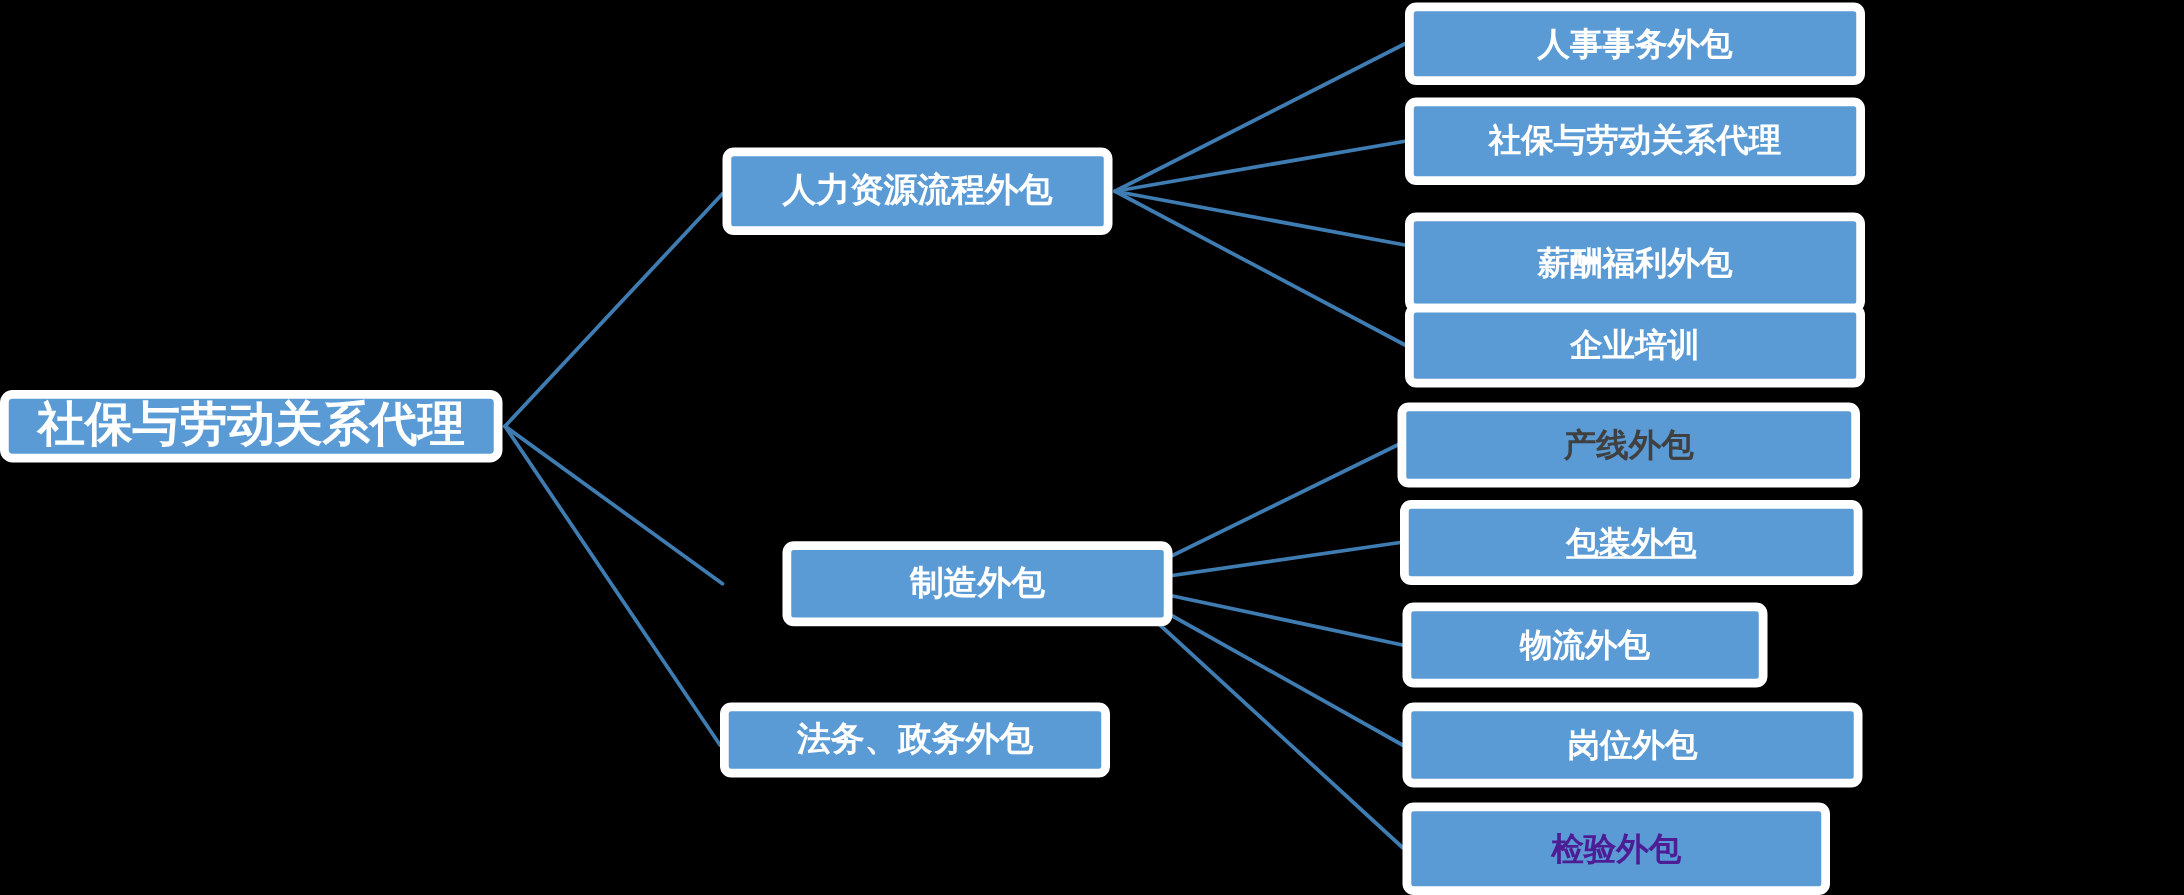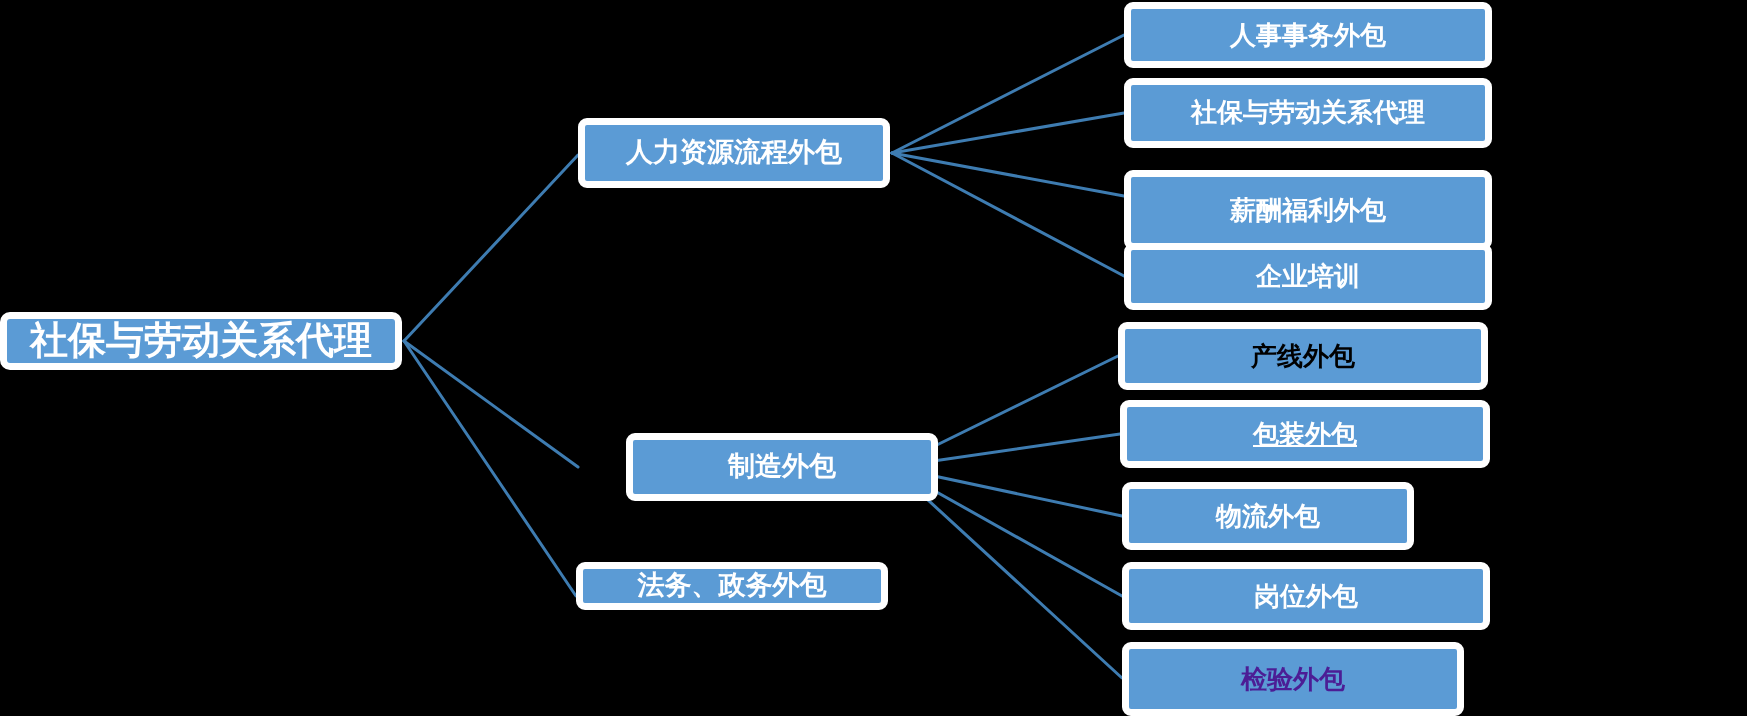--- a/index.html
+++ b/index.html
@@ -74,38 +74,38 @@
   <div class="node root" style="left: 0px; top: 312px; width: 402px; height: 58px; background: rgb(91, 155, 213); border-color: rgb(255, 255, 255); color: rgb(255, 255, 255);">
     <span>社保与劳动关系代理</span>
   </div>
 
   <div class="node branch" style="left: 578px; top: 118px; width: 312px; height: 70px; background: rgb(91, 155, 213); border-color: rgb(255, 255, 255); color: rgb(255, 255, 255);">
     <span>人力资源流程外包</span>
   </div>
   <div class="node branch" style="left: 578px; top: 433px; width: 312px; height: 68px; background: rgb(91, 155, 213); border-color: rgb(255, 255, 255); color: rgb(255, 255, 255); margin-left: 48px;">
     <span>制造外包</span>
   </div>
-  <div class="node branch" style="left: 576px; top: 562px; width: 312px; height: 48px; background: rgb(91, 155, 213); border-color: rgb(255, 255, 255); color: rgb(255, 255, 255);">
+  <div class="node branch" style="left: 576px; top: 562px; width: 312px; height: 60px; background: rgb(91, 155, 213); border-color: rgb(255, 255, 255); color: rgb(255, 255, 255);">
     <span>法务、政务外包</span>
   </div>
 
   <div class="node leaf" style="left: 1124px; top: 2px; width: 368px; height: 66px; background: rgb(91, 155, 213); border-color: rgb(255, 255, 255); color: rgb(255, 255, 255);">
     <span>人事事务外包</span>
   </div>
   <div class="node leaf" style="left: 1124px; top: 78px; width: 368px; height: 70px; background: rgb(91, 155, 213); border-color: rgb(255, 255, 255); color: rgb(255, 255, 255); font-family: Liberation Serif, serif;">
     <span>社保与劳动关系代理</span>
   </div>
   <div class="node leaf" style="left: 1124px; top: 170px; width: 368px; height: 80px; background: rgb(91, 155, 213); border-color: rgb(255, 255, 255); color: rgb(255, 255, 255);">
     <span>薪酬福利外包</span>
   </div>
   <div class="node leaf" style="left: 1124px; top: 243px; width: 368px; height: 67px; background: rgb(91, 155, 213); border-color: rgb(255, 255, 255); color: rgb(255, 255, 255);">
     <span>企业培训</span>
   </div>
 
-  <div class="node leaf" style="left: 1118px; top: 322px; width: 370px; height: 68px; background: rgb(91, 155, 213); border-color: rgb(255, 255, 255); color: #000000;">
+  <div class="node leaf" style="left: 1118px; top: 322px; width: 370px; height: 68px; background: rgb(91, 155, 213); border-color: rgb(255, 255, 255); color: #404040;">
     <span>产线外包</span>
   </div>
   <div class="node leaf" style="left: 1120px; top: 400px; width: 370px; height: 68px; background: rgb(91, 155, 213); border-color: rgb(255, 255, 255); color: rgb(255, 255, 255); text-decoration: underline;">
     <span>包装外包</span>
   </div>
   <div class="node leaf" style="left: 1122px; top: 482px; width: 292px; height: 68px; background: rgb(91, 155, 213); border-color: rgb(255, 255, 255); color: rgb(255, 255, 255);">
     <span>物流外包</span>
   </div>
   <div class="node leaf" style="left: 1122px; top: 562px; width: 368px; height: 68px; background: rgb(91, 155, 213); border-color: rgb(255, 255, 255); color: rgb(255, 255, 255);">
     <span>岗位外包</span>

